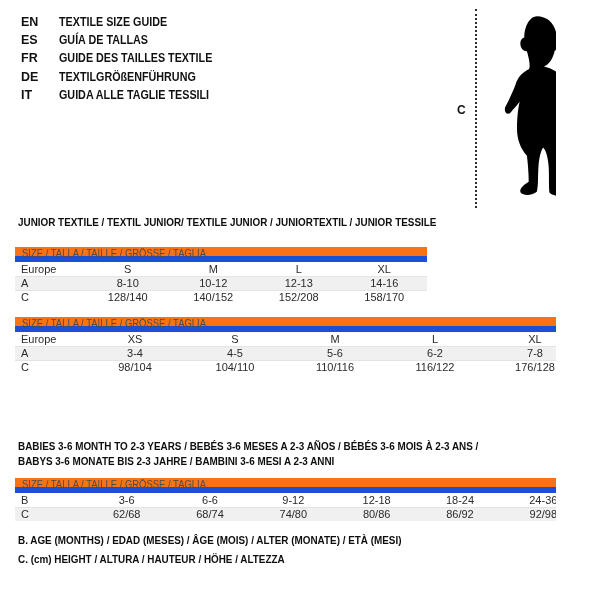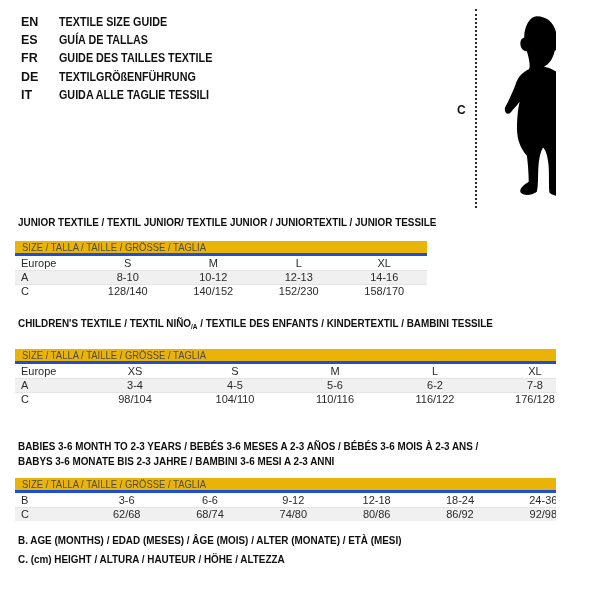--- a/index.html
+++ b/index.html
@@ -17,31 +17,31 @@
 
   
   .figure { position:absolute; top:0; left:440px; width:160px; height:215px; }
   .dotted-line { position:absolute; left:35px; top:9px; height:199px; width:0; border-left:2px dotted #2b2b2b; }
   .measure-c { position:absolute; left:17px; top:103px; font-weight:bold; font-size:12px; }
   .baby-svg { position:absolute; left:50px; top:8px; }
 
   
   .sec { position:absolute; }
   .sec-title { font-weight:bold; font-size:11.5px; line-height:12px; margin-left:3px; color:#0e0e0e; }
-  .size-bar { height:15px; background:#eab308; border-bottom:3px solid #1d4ed8; padding-left:7px; font-size:11px; line-height:13px; color:#4b4b4b; }
+  .size-bar { height:15px; background:#f97316; border-bottom:6px solid #1d4ed8; padding-left:7px; font-size:11px; line-height:13px; color:#4b4b4b; }
   table { width:100%; border-collapse:collapse; table-layout:fixed; font-size:11px; color:#2a2a2a; }
   td { height:14px; padding:0; border-bottom:1px solid #e4e4e4; vertical-align:middle; }
   tr:last-child td { border-bottom:none; }
   td.label { text-align:left; padding-left:6px; }
   td.val { text-align:center; }
   tr.alt td { background:#f0f0f0; }
   col.c-label { width:70px; }
 
   #sec-junior { top:216px; left:15px; width:412px; }
-  #sec-junior .sec-title { margin-bottom:13px; }
+  #sec-junior .sec-title { margin-bottom:19px; }
   #sec-children { top:317px; left:15px; width:570px; }
   #sec-children .sec-title { margin-bottom:16px; }
   #sec-babies { top:439px; left:15px; width:570px; }
   #sec-babies .sec-title { line-height:15px; margin-bottom:9px; }
   .sub-a { font-size:7.5px; vertical-align:-2px; letter-spacing:0; }
 
   
   .footnotes { position:absolute; top:531px; left:18px; font-weight:bold; font-size:11.5px; line-height:18.6px; color:#0e0e0e; }
 </style>
 </head>
@@ -135,29 +135,28 @@
         <td class="label">A</td>
         <td class="val">8-10</td>
         <td class="val">10-12</td>
         <td class="val">12-13</td>
         <td class="val">14-16</td>
       </tr>
       <tr>
         <td class="label">C</td>
         <td class="val">128/140</td>
         <td class="val">140/152</td>
-        <td class="val">152/230</td>
+        <td class="val">152/208</td>
         <td class="val">158/170</td>
       </tr>
     </tbody>
       </table>
   </div>
 
   <div class="sec" id="sec-children">
-    <div class="sec-title"><span class="cond"><span>CHILDREN'S TEXTILE / TEXTIL NIÑO</span><span class="sub-a">/A</span><span> / TEXTILE DES ENFANTS / KINDERTEXTIL / BAMBINI TESSILE</span></span></div>
     <div class="size-bar"><span class="cond">SIZE / TALLA / TAILLE / GRÖSSE / TAGLIA</span></div>
     <table>
       <colgroup>
           <col class="c-label">
           <col>
           <col>
           <col>
           <col>
           <col>
         </colgroup>

